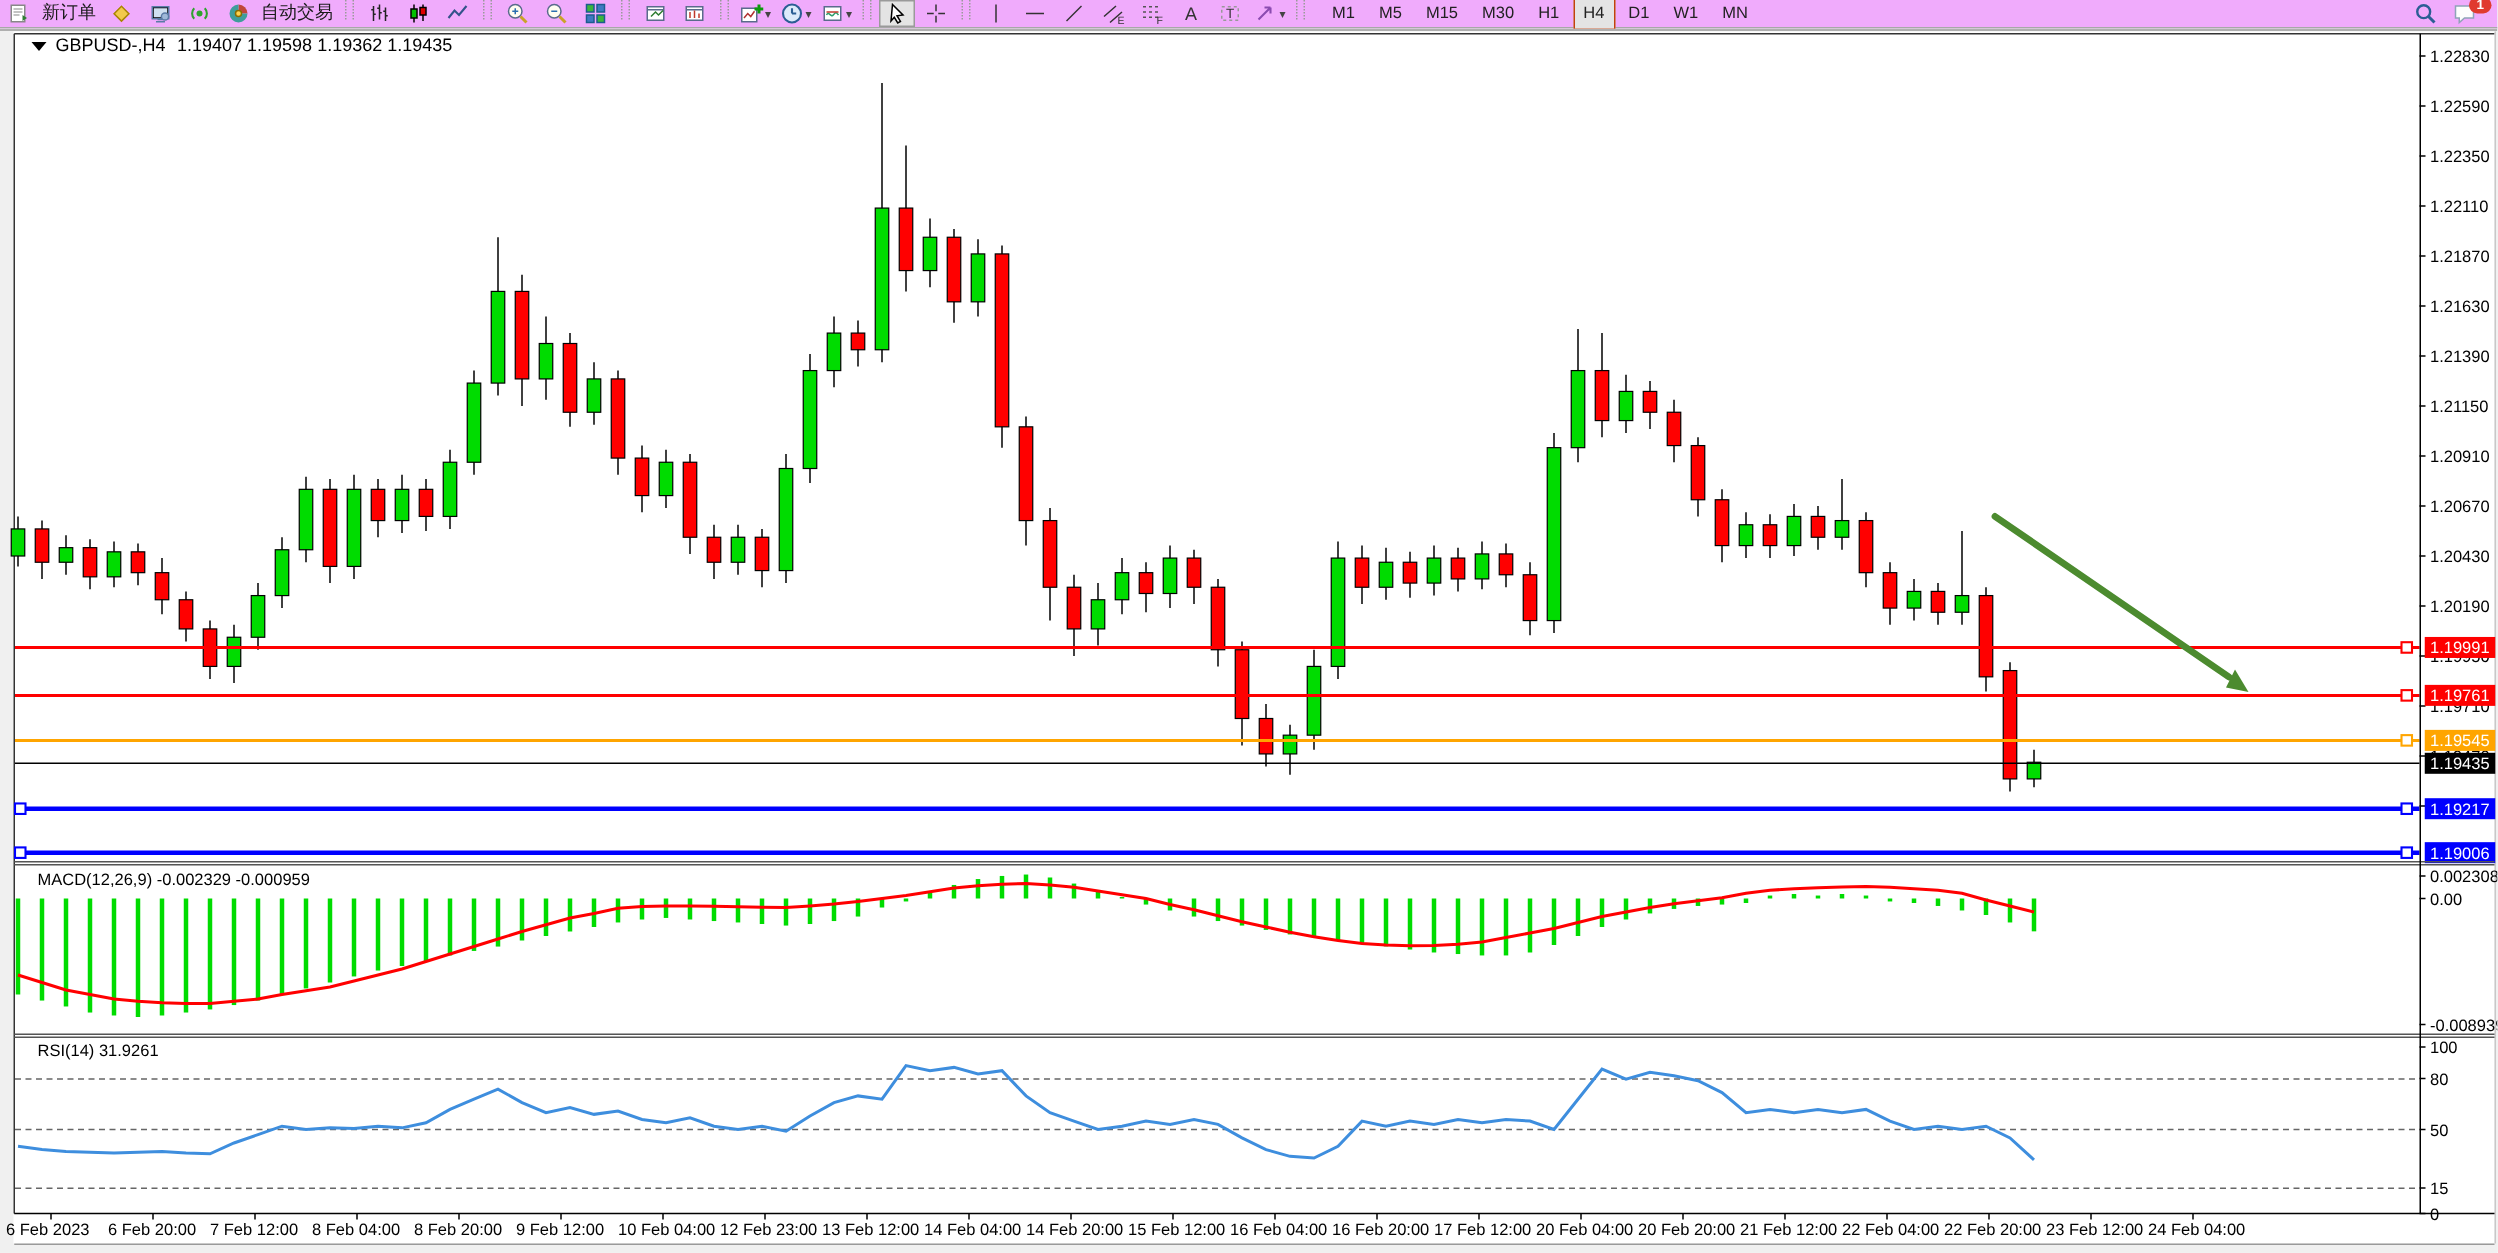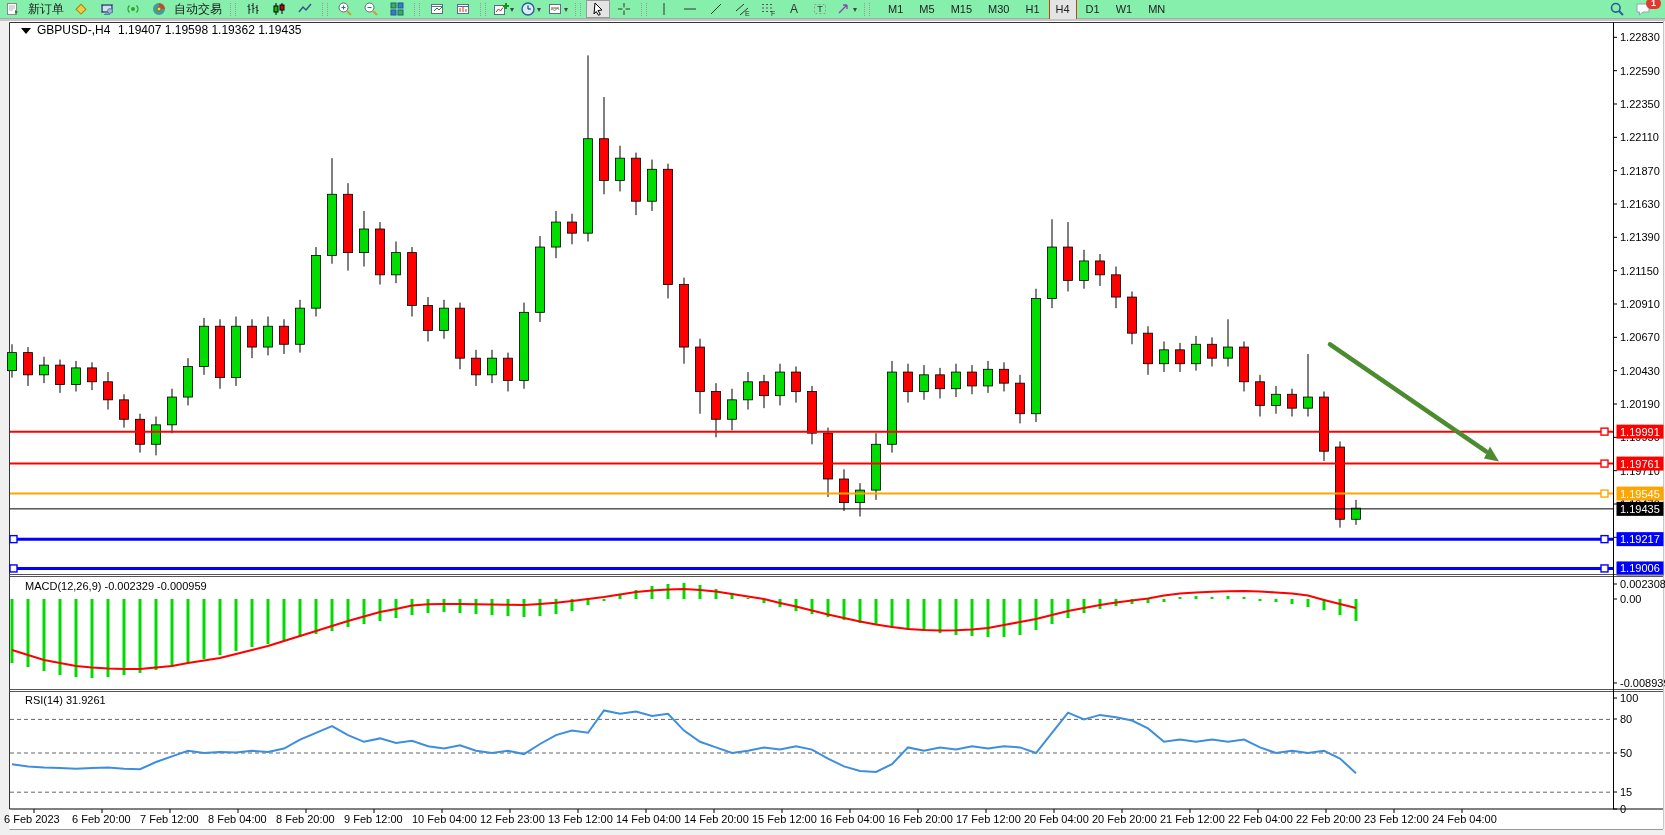--- a/index.html
+++ b/index.html
@@ -1,18 +1,18 @@
 <!DOCTYPE html>
 <html><head>
 <meta charset="utf-8">
 <style>
   html,body{margin:0;padding:0;width:1665px;height:835px;overflow:hidden;
     background:#f0f0f0;font-family:"Liberation Sans",sans-serif;}
-  .toolbar{height:18px;width:1665px;display:flex;align-items:center;
-    background:#86efac;border-bottom:1px solid #a8a8a8;font-size:12px;color:#1a1a1a;
+  .toolbar{height:18px;width:1665px;display:flex;
+    background:#f0abfc;border-bottom:1px solid #a8a8a8;font-size:12px;color:#1a1a1a;
     position:relative;white-space:nowrap;}
   .tbtn{height:16px;min-width:20px;display:inline-flex;align-items:center;justify-content:center;
     padding:0 1px;margin:0 1px;border:1px solid transparent;cursor:default;}
   .tbtn.pressed{background:#e4e4e4;border:1px solid #9a9a9a;}
   .tbtn svg{display:block;}
   .tlabel{margin:0 4px 0 2px;}
   .grip{width:4px;height:13px;margin:0 4px;border-left:1px dotted #9a9a9a;border-right:1px dotted #9a9a9a;}
   .caret{font-size:8px;color:#444;margin-left:1px;}
   .tf-group{display:flex;align-items:center;margin-left:6px;}
   .tf-btn{font-size:11px;color:#222;padding:4px 6px;margin:0 1px;border:1px solid transparent;}

